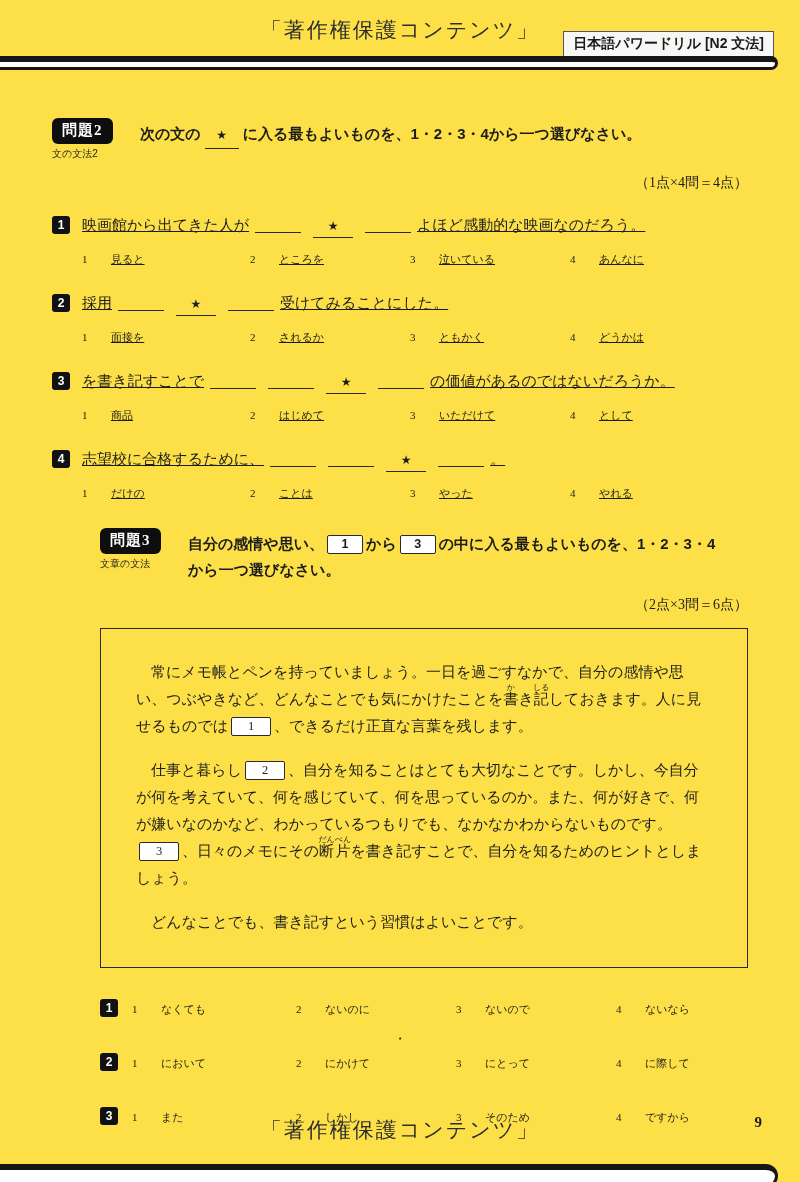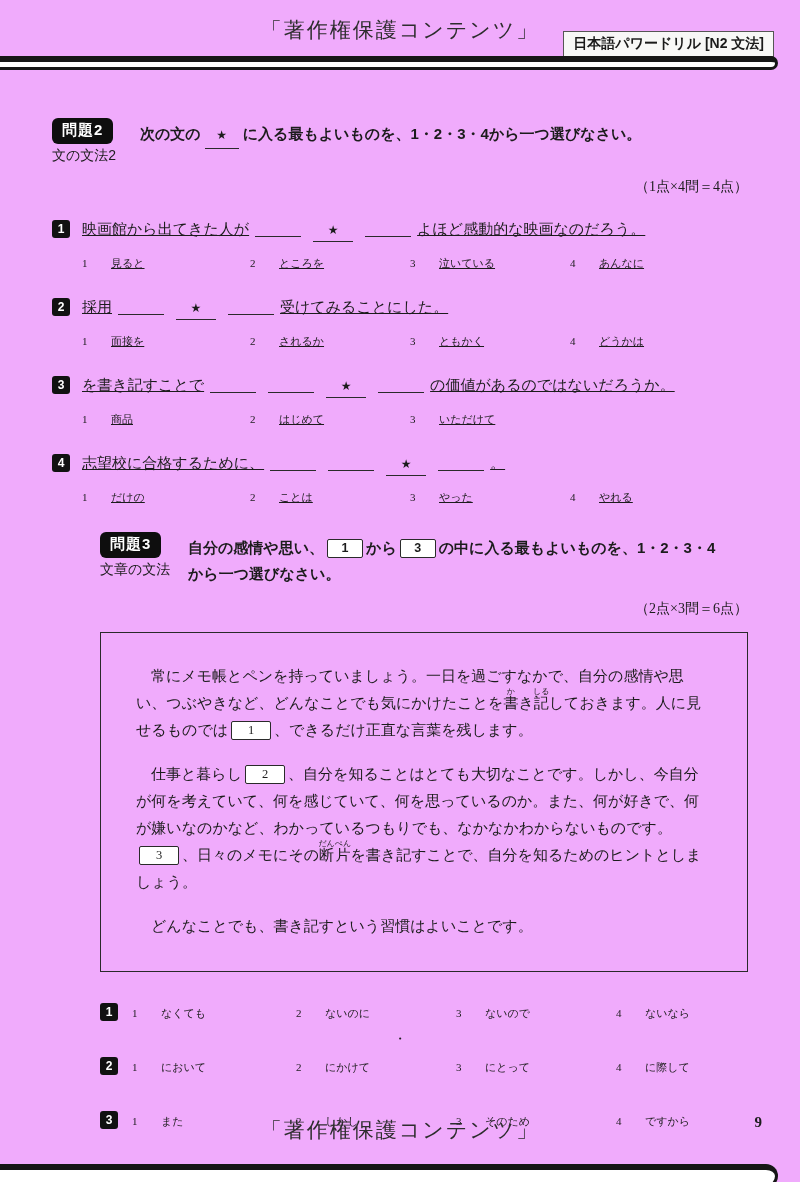--- a/index.html
+++ b/index.html
@@ -1,19 +1,19 @@
 <!DOCTYPE html>
 <html><head>
 <meta charset="utf-8">
 <style>
   * { margin:0; padding:0; box-sizing:border-box; }
   html,body { background:#ffffff; }
   .page {
     width:800px; height:1182px; position:relative; overflow:hidden;
-    background:#f0abfc; color:#1c1c1c;
+    background:#fde047; color:#1c1c1c;
     font-family:"Liberation Serif","DejaVu Serif",serif;
     font-size:15px;
   }
 
   
   .header-watermark {
     position:absolute; top:16px; left:0; width:100%;
     text-align:center; font-family:"Liberation Sans","DejaVu Sans",sans-serif;
     font-size:21px; letter-spacing:2px; color:#2d2d2d;
   }
@@ -35,27 +35,27 @@
   .bar.top-bar { top:56px; }
   .bar.bottom-bar { top:1164px; height:24px; }
 
   .content { position:absolute; top:118px; left:52px; width:696px; }
 
   
   .prob-head { display:flex; }
   .badge-col { width:88px; flex:none; }
   .prob-badge {
     display:inline-block; background:#0e0e0e; color:#fff;
-    font-family:Liberation Sans, sans-serif;
+    font-family:Liberation Serif, serif;
     font-weight:bold; font-size:15px; letter-spacing:1px;
     padding:3px 10px 4px; border-radius:6px;
   }
   .prob-sub {
     display:block; font-family:"Liberation Sans","DejaVu Sans",sans-serif;
-    font-size:14px; color:#1d1d1d; margin-top:3px; white-space:nowrap;
+    font-size:10px; color:#1d1d1d; margin-top:3px; white-space:nowrap;
   }
   .instr {
     font-family:"Liberation Sans","DejaVu Sans",sans-serif;
     font-weight:bold; font-size:15px; line-height:26px; padding-top:3px;
   }
   .points { text-align:right; font-size:14px; margin-top:13px; }
 
   
   .question { margin-top:22px; margin-bottom:21px;text-decoration:underline; }
   .q-line { font-size:15px; line-height:22px; }
@@ -163,20 +163,21 @@
       </div>
 
       <div class="question">
         <div class="q-line">
           <span class="q-num">3</span><span>を書き記すことで</span><span class="blank"></span><span class="blank"></span><span class="star-slot"><span class="star">★</span></span><span class="blank"></span><span>の価値があるのではないだろうか。</span>
         </div>
         <div class="q-opts">
           <span class="opt"><span class="opt-num">1</span><span>商品</span></span>
           <span class="opt"><span class="opt-num">2</span><span>はじめて</span></span>
           <span class="opt"><span class="opt-num">3</span><span>いただけて</span></span>
+          <span class="opt"><span class="opt-num">4</span><span>として</span></span>
         </div>
       </div>
 
       <div class="question">
         <div class="q-line">
           <span class="q-num">4</span><span>志望校に合格するために、</span><span class="blank"></span><span class="blank"></span><span class="star-slot"><span class="star">★</span></span><span class="blank"></span><span>。</span>
         </div>
         <div class="q-opts">
           <span class="opt"><span class="opt-num">1</span><span>だけの</span></span>
           <span class="opt"><span class="opt-num">2</span><span>ことは</span></span>

